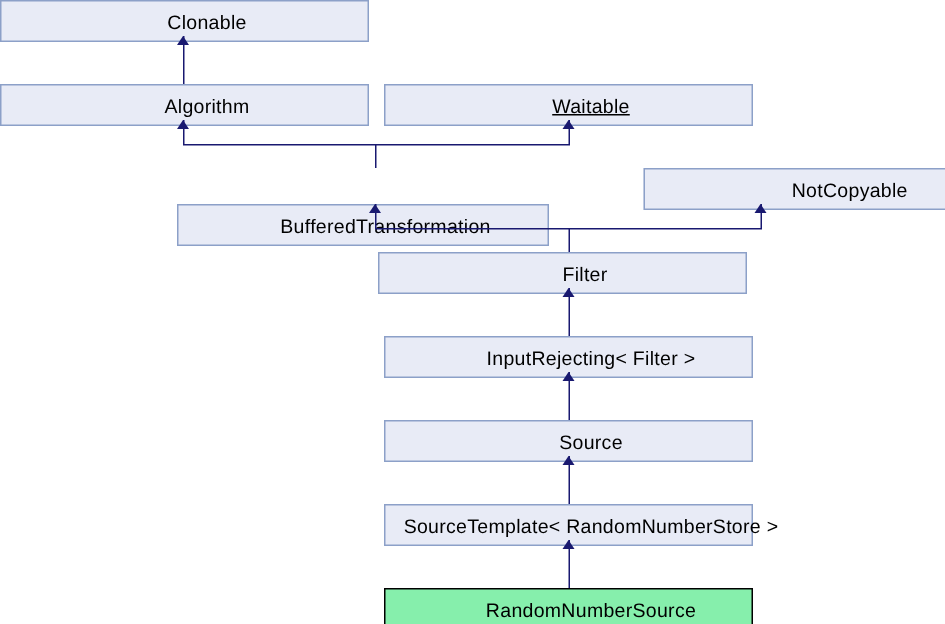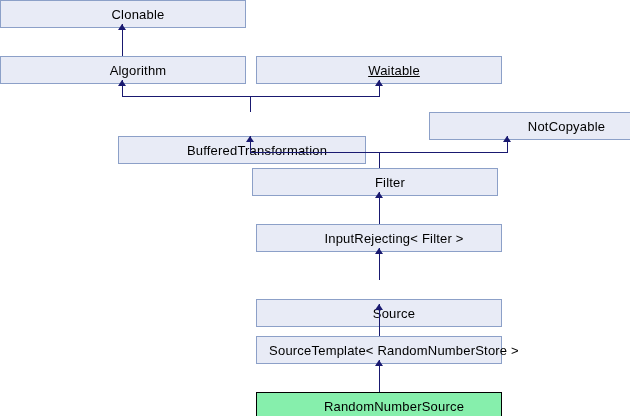--- a/index.html
+++ b/index.html
@@ -38,21 +38,21 @@
     justify-content: center;
   }
   
   .n-clonable          { left: 0;     top: 0;   width: 246px; }
   .n-algorithm         { left: 0;     top: 56px;  width: 246px; }
   .n-waitable          { left: 256px; top: 56px;  width: 246px; text-decoration: underline; }
   .n-bufferedtransformation { left: 118px; top: 112px; width: 248px; margin-top: 24px; }
   .n-notcopyable       { left: 385px; top: 112px; width: 245px; margin-left: 44px; }
   .n-filter            { left: 252px; top: 168px; width: 246px; text-align: right; }
   .n-inputrejecting    { left: 256px; top: 224px; width: 246px; }
-  .n-source            { left: 256px; top: 280px; width: 246px; margin-top: 19px; }
+  .n-source            { left: 256px; top: 280px; width: 246px; }
   .n-sourcetemplate    { left: 256px; top: 336px; width: 246px; }
   .n-randomnumbersource{ left: 256px; top: 392px; width: 246px; }
 
   .vline, .hline {
     position: absolute;
     background: #191970;
   }
   .vline { width: 1px; }
   .hline { height: 1px; }
   .arrow {

